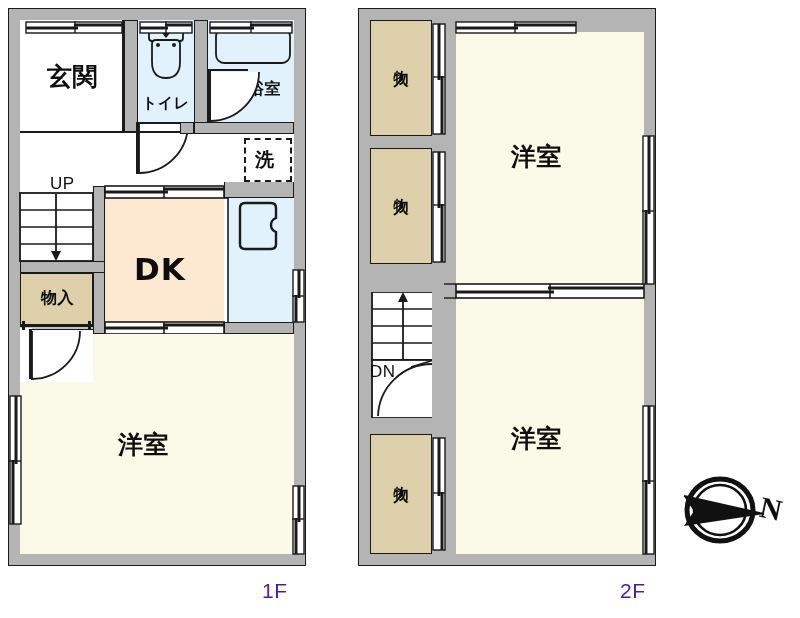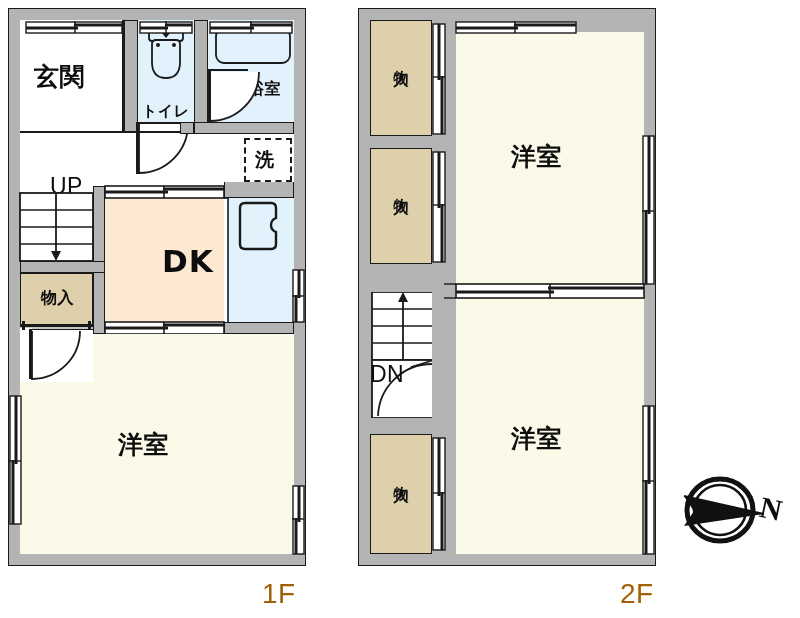--- a/index.html
+++ b/index.html
@@ -23,47 +23,47 @@
   .r-closet{background:#ddd0ab;}
   .ln{position:absolute;background:#1a1a1a;}
 
   .lbl{position:absolute;color:#0d0d0d;white-space:nowrap;
        font-family:"DejaVu Sans","Liberation Sans",sans-serif;
        line-height:1;letter-spacing:0.5px;}
   .lbl-room{font-size:25px;font-weight:600;}
   .lbl-sm{font-size:16px;font-weight:600;}
   .lbl-vert{writing-mode:vertical-rl;text-orientation:upright;font-size:15px;font-weight:600;letter-spacing:1px;}
   .lbl-dk{font-size:31px;font-weight:700;letter-spacing:1px;}
-  .lbl-ud{font-size:23px;font-weight:500;font-family:"Liberation Sans",sans-serif;}
-  .lbl-floor{font-size:28px;font-weight:500;font-family:"Liberation Sans",sans-serif;color:#a16207;}
+  .lbl-ud{font-size:17px;font-weight:500;font-family:"Liberation Sans",sans-serif;}
+  .lbl-floor{font-size:21px;font-weight:500;font-family:"Liberation Sans",sans-serif;color:#4c1d95;}
 
   
   svg.ov{position:absolute;left:0;top:0;overflow:visible;pointer-events:none;}
 </style>
 </head>
 <body>
 
 <div id="stage">
 
   <div class="plan" style="left:8px;top:8px;width:298px;height:558px;">
 
     <div class="wall" style="left:0;top:0;width:298px;height:558px;background:#b4b4b4;"></div>
 
     <div class="room r-white" style="left:12px;top:12px;width:274px;height:534px;"></div>
 
     <div class="room r-white" style="left:12px;top:12px;width:104px;height:112px;border-right:0;"></div>
     <div class="ln" style="left:12px;top:123px;width:104px;height:2px;"></div>
     <div class="ln" style="left:114px;top:12px;width:2px;height:113px;"></div>
-    <div class="lbl lbl-room" style="left:26px;top:56px;font-family:Liberation Serif, serif;">玄関</div>
+    <div class="lbl lbl-room" style="left:39px;top:56px;font-family:Liberation Serif, serif;">玄関</div>
 
     <div class="wall" style="left:116px;top:12px;width:14px;height:113px;"></div>
 
     <div class="room r-blue" style="left:130px;top:12px;width:56px;height:103px;"></div>
     <div class="ln" style="left:130px;top:114px;width:42px;height:2px;"></div>
-    <div class="lbl lbl-sm" style="left:134px;top:96px;font-size:15px;text-align:right;">トイレ</div>
+    <div class="lbl lbl-sm" style="left:134px;top:88px;font-size:15px;text-align:right;">トイレ</div>
 
     <svg class="ov" width="298" height="558">
 
       <rect x="141" y="20" width="34" height="13" rx="3" fill="#e2f2fc" stroke="#1a1a1a" stroke-width="1.8"></rect>
       <path d="M150 20 L158 30 L166 20 Z" fill="#1a1a1a"></path>
 
       <path d="M144 36 q0 -4 4 -4 h20 q4 0 4 4 v18 q0 16 -14 16 q-14 0 -14 -16 Z" fill="#e2f2fc" stroke="#1a1a1a" stroke-width="1.8"></path>
       <circle cx="150" cy="37" r="2" fill="#1a1a1a"></circle>
       <circle cx="166" cy="37" r="2" fill="#1a1a1a"></circle>
     </svg>
@@ -101,21 +101,21 @@
       <rect x="12" y="185" width="73" height="68" fill="#ffffff" stroke="#1a1a1a" stroke-width="1.8"></rect>
       <line x1="12" y1="202" x2="85" y2="202" stroke="#1a1a1a" stroke-width="1.6"></line>
       <line x1="12" y1="219" x2="85" y2="219" stroke="#1a1a1a" stroke-width="1.6"></line>
       <line x1="12" y1="236" x2="85" y2="236" stroke="#1a1a1a" stroke-width="1.6"></line>
       <line x1="48" y1="186" x2="48" y2="245" stroke="#1a1a1a" stroke-width="1.8"></line>
       <path d="M43 243 L48 253 L53 243 Z" fill="#1a1a1a"></path>
     </svg>
 
     <div class="wallp" style="left:85px;top:178px;width:12px;height:148px;border:1.4px solid #1a1a1a;"></div>
     <div class="room r-dk" style="left:97px;top:190px;width:119px;height:124px;"></div>
-    <div class="lbl lbl-dk" style="left:126px;top:238px;margin-left:28px;">DK</div>
+    <div class="lbl lbl-dk" style="left:126px;top:246px;">DK</div>
 
     <svg class="ov" width="298" height="558">
 
       <rect x="97" y="178" width="119" height="12" fill="#ffffff" stroke="#1a1a1a" stroke-width="1.6"></rect>
       <line x1="97" y1="184" x2="160" y2="184" stroke="#1a1a1a" stroke-width="3"></line>
       <line x1="155" y1="181" x2="216" y2="181" stroke="#1a1a1a" stroke-width="3"></line>
       <line x1="156" y1="178" x2="156" y2="190" stroke="#1a1a1a" stroke-width="1.6"></line>
 
       <rect x="97" y="314" width="119" height="12" fill="#ffffff" stroke="#1a1a1a" stroke-width="1.6"></rect>
       <line x1="97" y1="320" x2="160" y2="320" stroke="#1a1a1a" stroke-width="3"></line>

